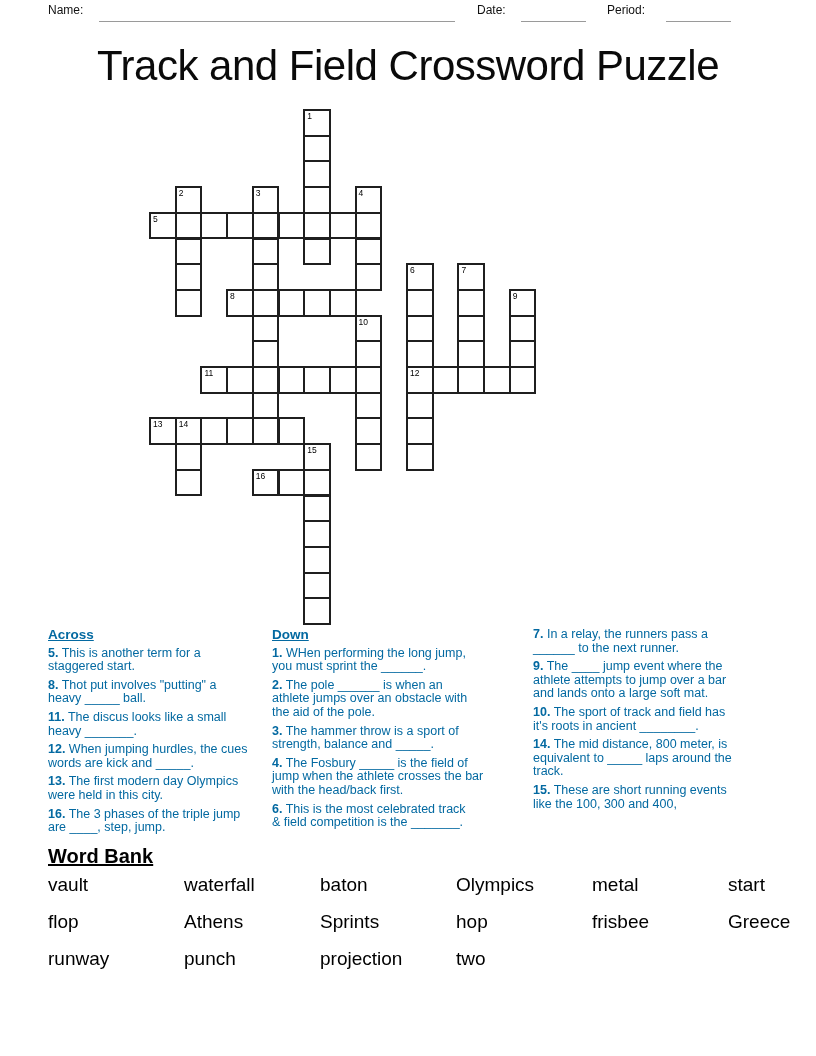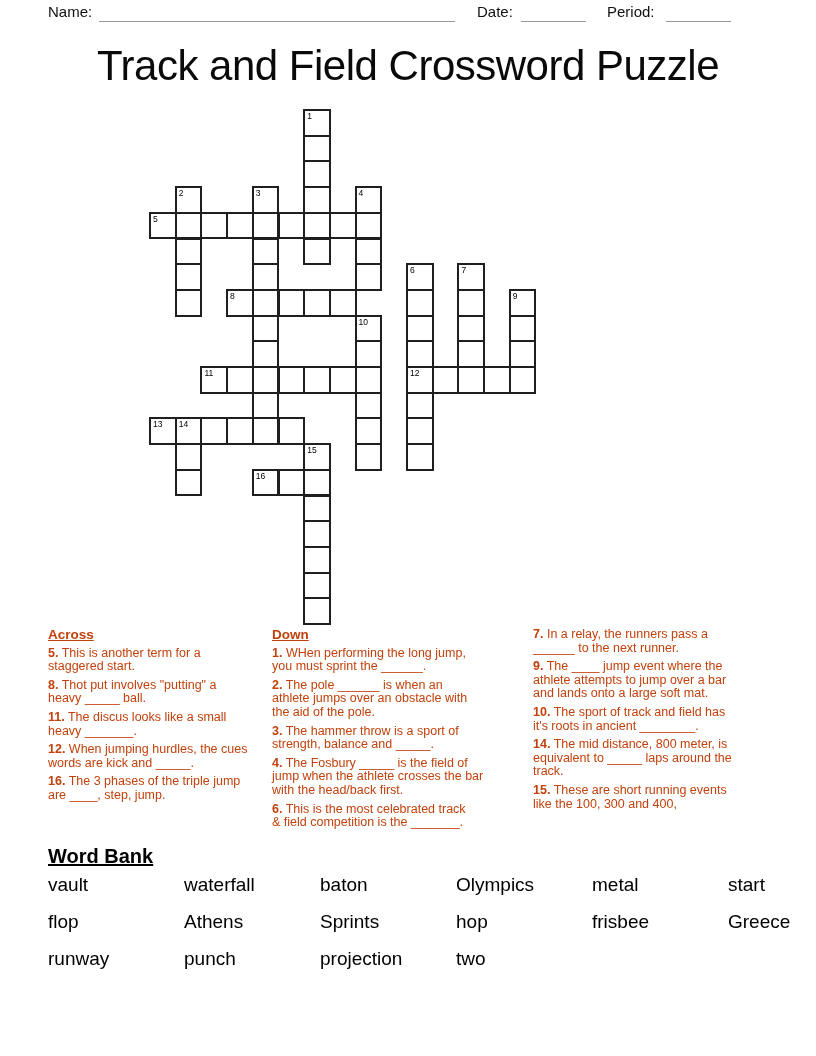--- a/index.html
+++ b/index.html
@@ -1,32 +1,32 @@
 <!DOCTYPE html>
 <html><head>
 <meta charset="utf-8">
 <style>
   html,body{margin:0;padding:0;background:#ffffff;}
   .page{
     position:relative;width:816px;height:1056px;background:#ffffff;
     font-family:"Liberation Sans","DejaVu Sans",sans-serif;color:#000;overflow:hidden;
   }
   
-  .hdr-label{position:absolute;top:3px;font-size:15px;color:#111;}
+  .hdr-label{position:absolute;top:3px;font-size:12px;color:#111;}
   .blank{position:absolute;height:0;border-top:1.8px solid #9a9a9a;}
   
   .title{position:absolute;top:42px;left:0;width:816px;text-align:center;
          font-size:42px;font-weight:500;letter-spacing:-0.5px;color:#0a0a0a;}
   
   .grid{position:absolute;left:0;top:0;}
   .cell{position:absolute;width:27.7px;height:27.7px;border:2px solid #1f1f1f;
         box-sizing:border-box;background:#fff;}
   .cell .num{position:absolute;top:0;left:2px;font-size:8.5px;line-height:10px;color:#000;}
   
-  .clue-col{position:absolute;top:628px;font-size:12.5px;line-height:13.6px;color:#c2410c;}
+  .clue-col{position:absolute;top:628px;font-size:12.5px;line-height:13.6px;color:#0369a1;}
   .clue-heading{font-weight:bold;font-size:13.5px;text-decoration:underline;margin-bottom:5px;}
   .clue{margin-bottom:5px;white-space:pre-line;}
   .clue b{font-weight:700;}
   
   .bank-heading{position:absolute;left:48px;top:845px;font-size:20px;font-weight:bold;
                 text-decoration:underline;text-decoration-thickness:2px;}
   .bank-grid{position:absolute;left:48px;top:874px;display:grid;
              grid-template-columns:repeat(6,120px);row-gap:7px;font-size:19px;line-height:21px;gap:16px;}
 </style>
 </head>
@@ -162,20 +162,22 @@
     <div class="clue-heading">Across</div>
     <div id="across-list">
         <div class="clue"><b>5.</b><span> This is another term for a
 staggered start.</span></div>
         <div class="clue"><b>8.</b><span> Thot put involves "putting" a
 heavy _____ ball.</span></div>
         <div class="clue"><b>11.</b><span> The discus looks like a small
 heavy _______.</span></div>
         <div class="clue"><b>12.</b><span> When jumping hurdles, the cues
 words are kick and _____.</span></div>
+        <div class="clue"><b>13.</b><span> The first modern day Olympics
+were held in this city.</span></div>
         <div class="clue"><b>16.</b><span> The 3 phases of the triple jump
 are ____, step, jump.</span></div>
       </div>
   </div>
 
   <div class="clue-col" style="left:272px;width:242px">
     <div class="clue-heading">Down</div>
     <div id="down-left-list">
         <div class="clue"><b>1.</b><span> WHen performing the long jump,
 you must sprint the ______.</span></div>

